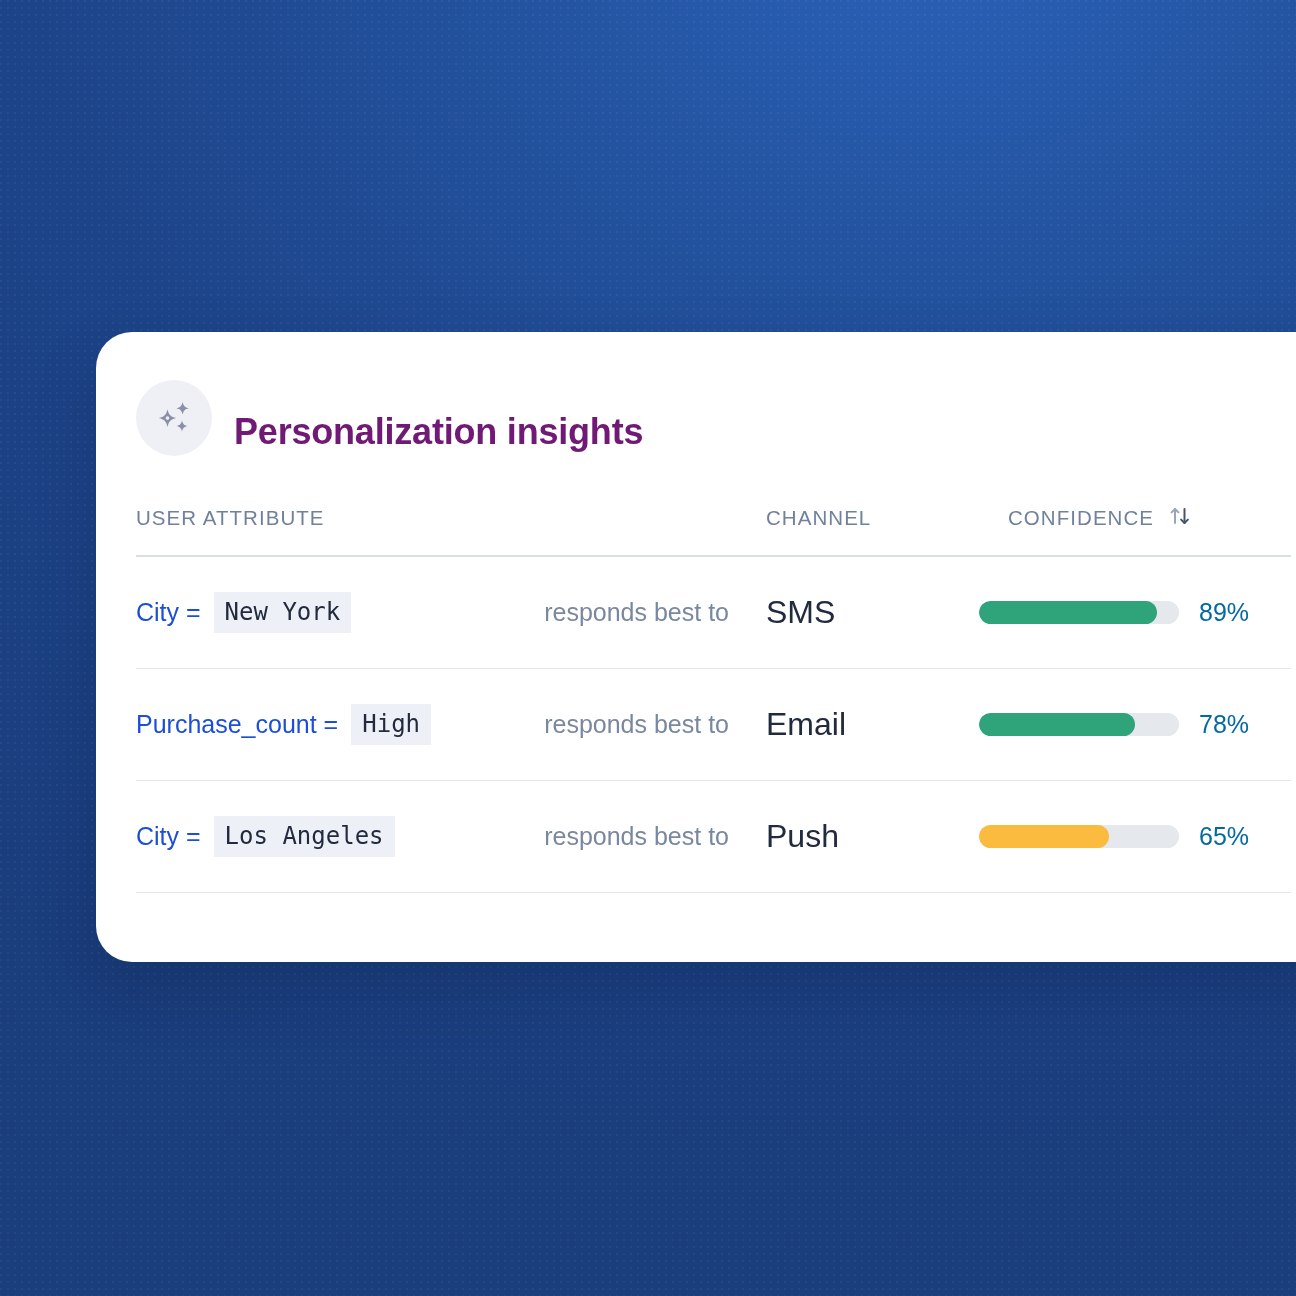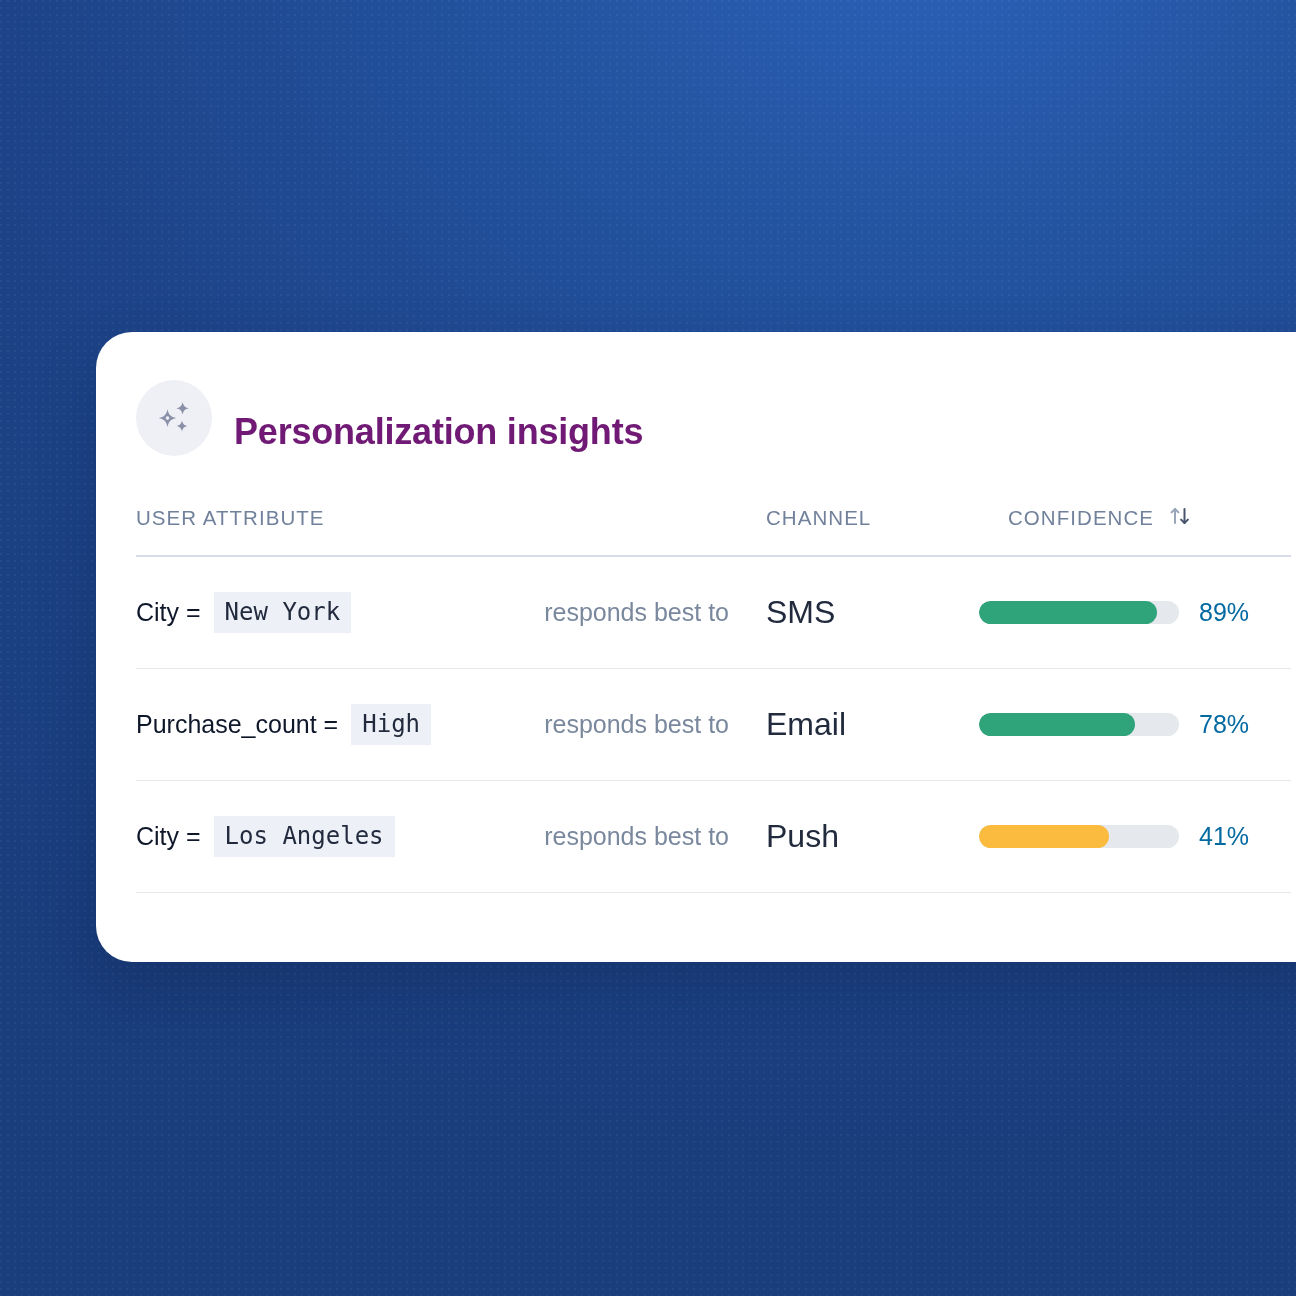--- a/index.html
+++ b/index.html
@@ -106,21 +106,21 @@
   .th-conf-wrap { display: flex; align-items: center; gap: 13px; margin-left: 29px; }
   .sort-icon { display: block; }
 
   .data-row {
     height: 112px;
     border-bottom: 1px solid #E4E8EC;
   }
 
   .attr-key {
     font-size: 25px;
-    color: #0f172a;
+    color: #1d4ed8;
     white-space: nowrap;
   }
   .attr-val {
     font-family: "DejaVu Sans Mono", "Liberation Mono", monospace;
     font-size: 24px;
     color: #222B3D;
     background: #EEF0F8;
     border-radius: 0;
     padding: 6px 11px 7px 11px;
     margin-left: 13px;
@@ -252,18 +252,18 @@
         <span class="attr-val">Los Angeles</span>
         <span class="attr-phrase">responds best to</span>
       </div>
       <div class="col-channel">
         <span class="channel">Push</span>
       </div>
       <div class="col-conf">
         <div class="bar-track">
           <div class="bar-fill" style="width: 65%; background: rgb(250, 187, 62);"></div>
         </div>
-        <span class="conf-pct">41%</span>
+        <span class="conf-pct">65%</span>
       </div>
     </div>
 
   </div>
 </div>
 
 </body></html>

